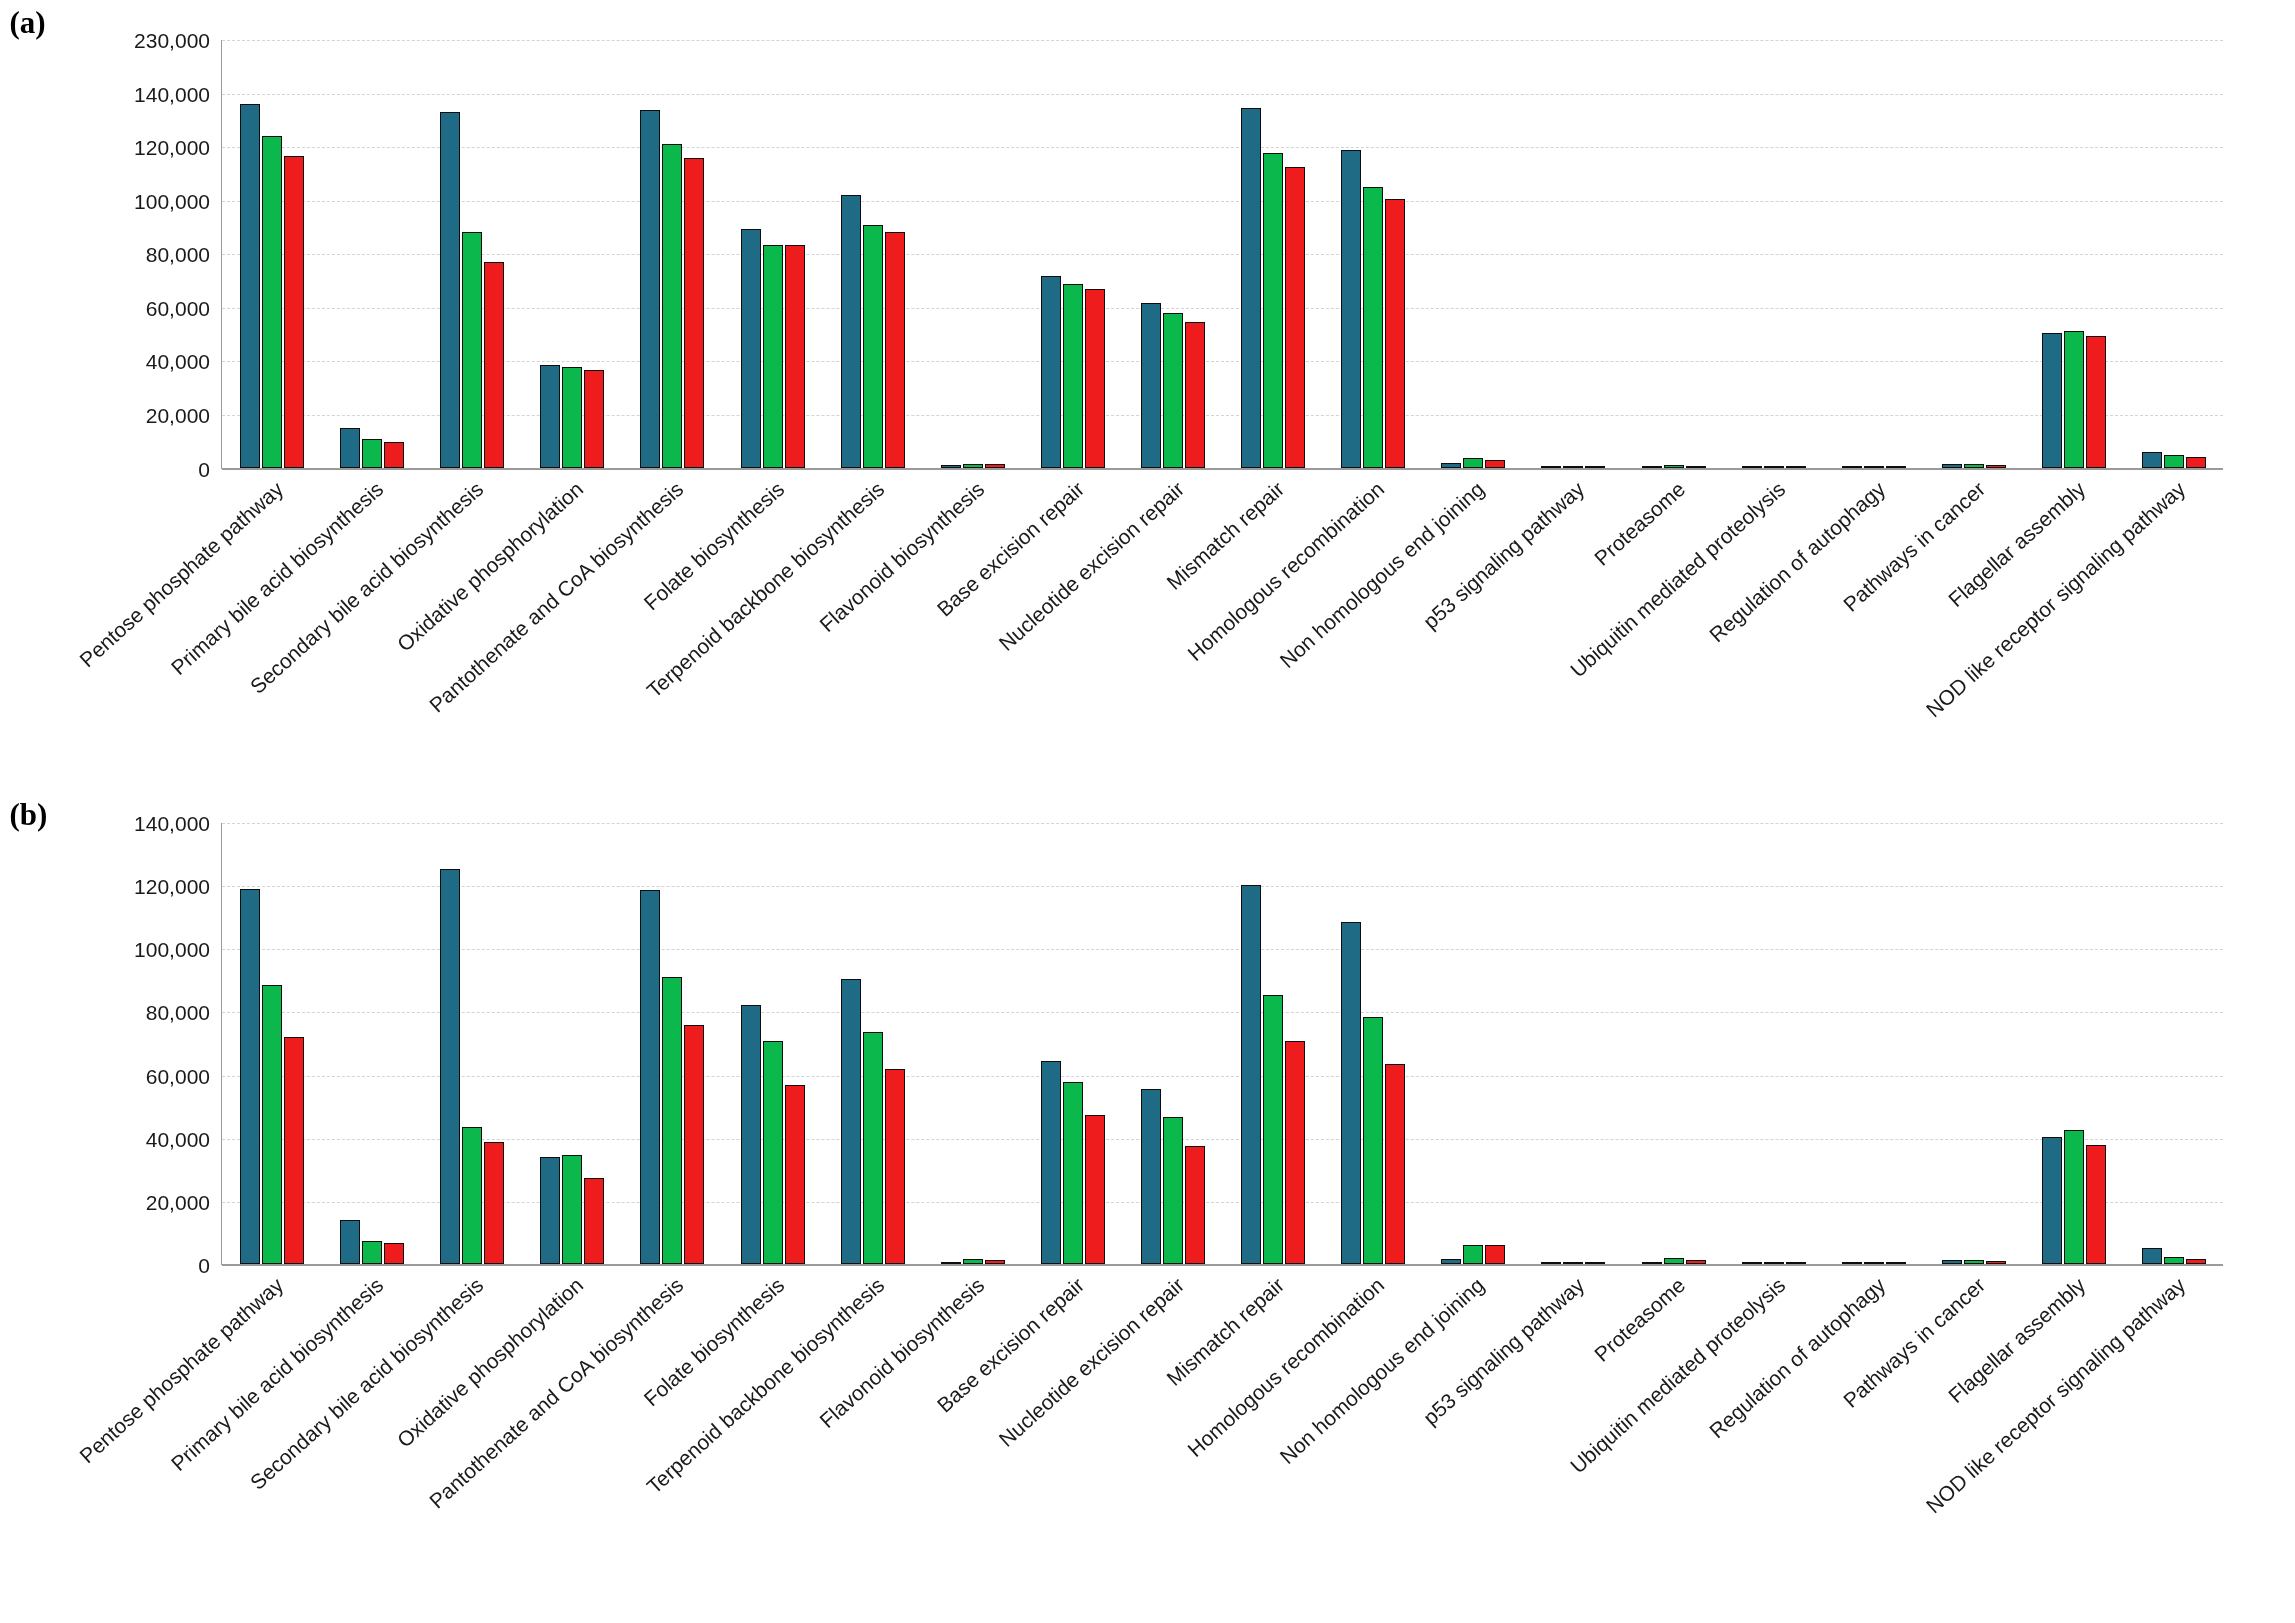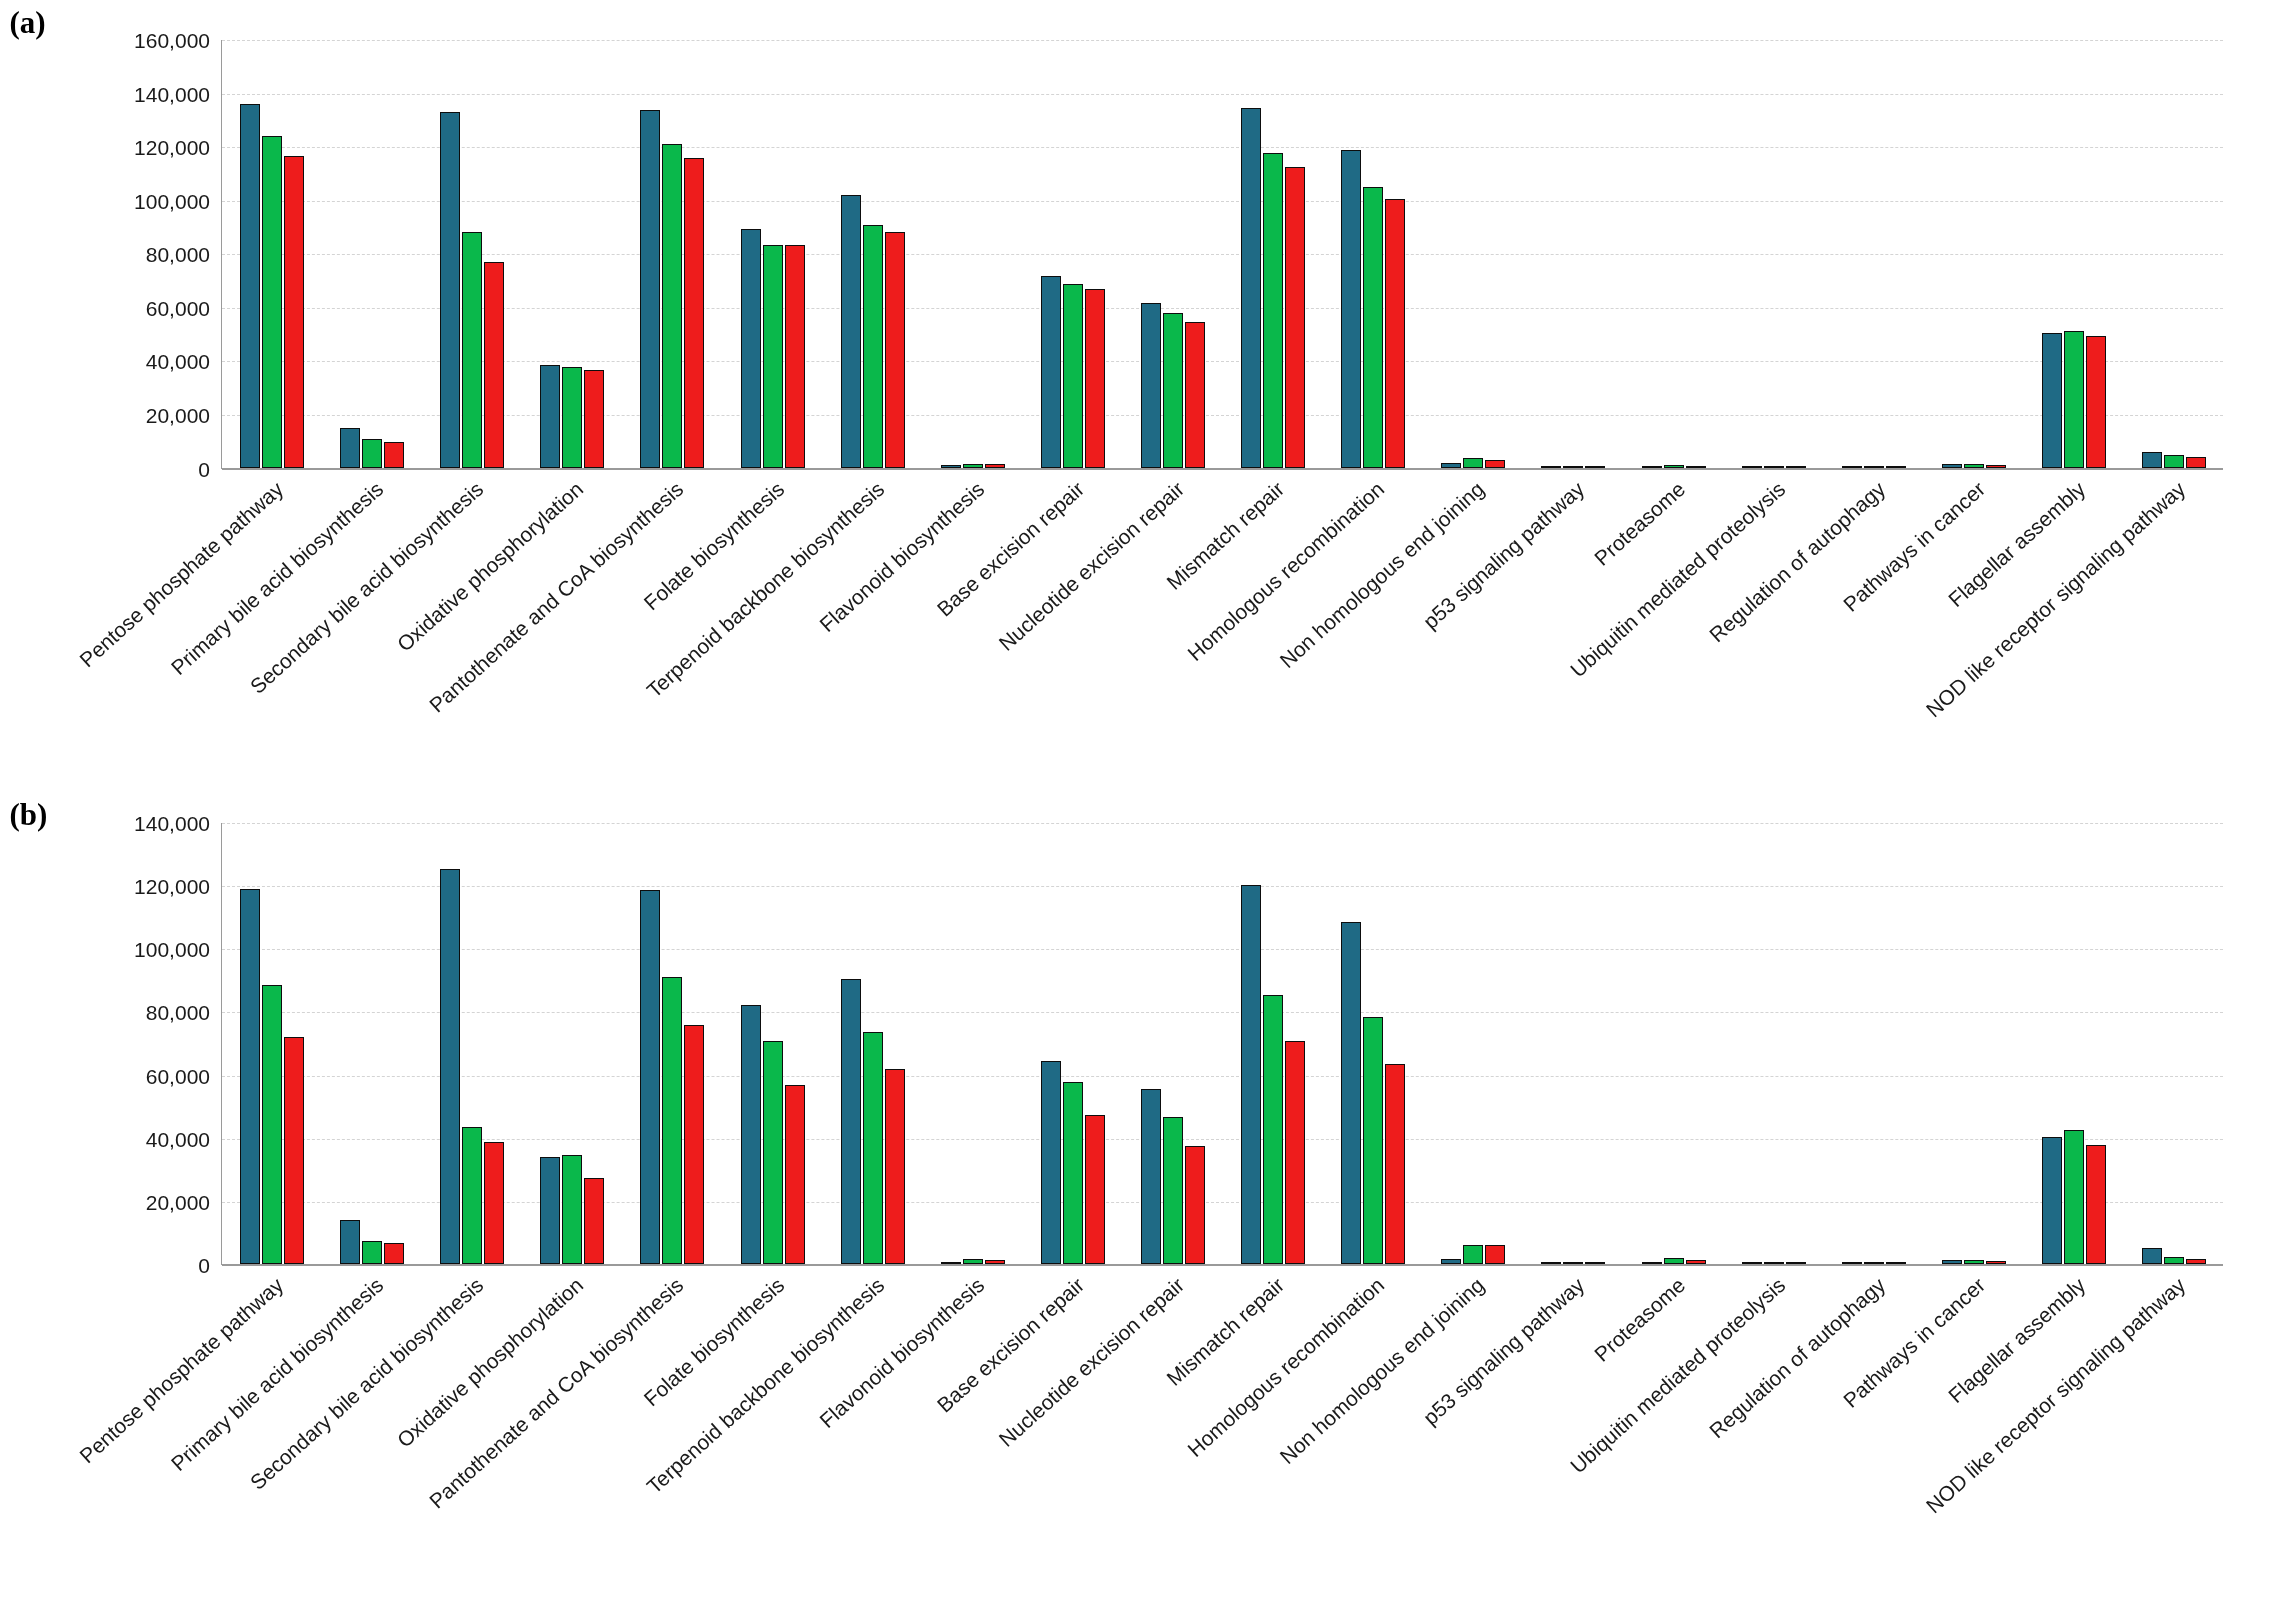--- a/index.html
+++ b/index.html
@@ -162,21 +162,21 @@
           <div class="gridline" style="top: 161px;">
             <span class="ytick">100,000</span>
           </div>
           <div class="gridline" style="top: 107px;">
             <span class="ytick">120,000</span>
           </div>
           <div class="gridline" style="top: 54px;">
             <span class="ytick">140,000</span>
           </div>
           <div class="gridline" style="top: 0px;">
-            <span class="ytick">160,000</span>
+            <span class="ytick">230,000</span>
           </div>
           <div class="group" style="left: 0px; width: 100px;">
             <div class="bars">
               <div class="bar s0" title="Feces: 136000" style="height: 364px; background: rgb(31, 106, 133); width: 20px;"></div>
               <div class="bar s1" title="Non-tumoral: 123800" style="height: 332px; background: rgb(10, 184, 75); width: 20px;"></div>
               <div class="bar s2" title="Tumoral: 116600" style="height: 312px; background: rgb(238, 28, 28); width: 20px;"></div>
             </div>
             <div class="xlabel"><span class="xlabel-inner">Pentose phosphate pathway</span></div>
           </div>
           <div class="group" style="left: 100px; width: 100px;">

